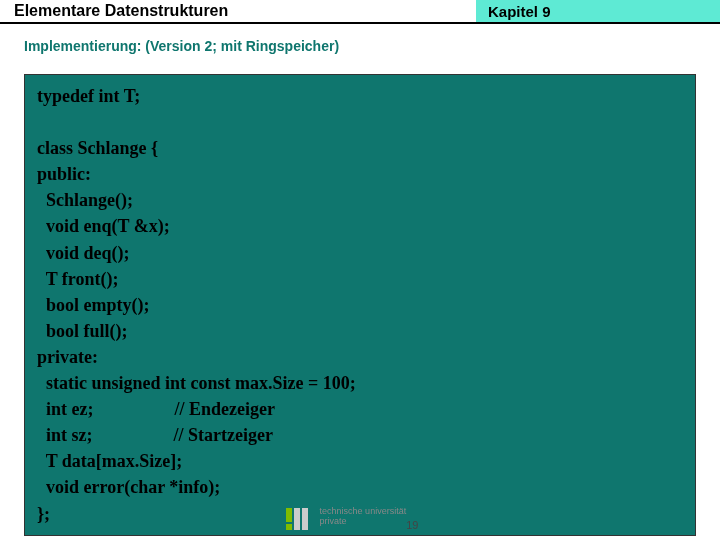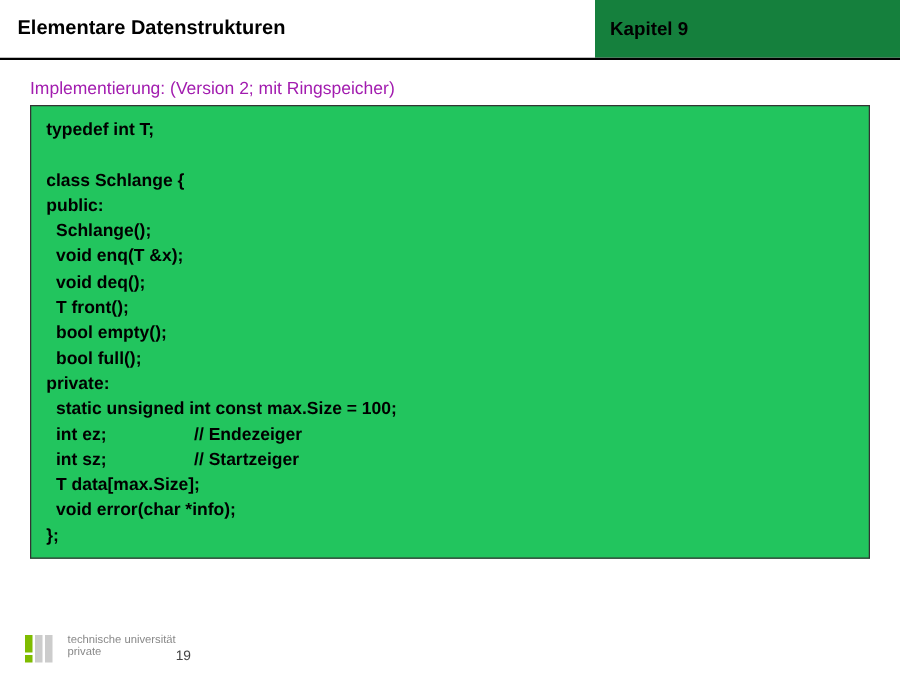--- a/index.html
+++ b/index.html
@@ -1,23 +1,23 @@
 <!DOCTYPE html>
 <html><head>
 <meta charset="utf-8">
 <style>
 body{margin:0;font-family:Arial,Helvetica,sans-serif;background:#fff;width:720px;height:540px;position:relative;overflow:hidden}
-.header{display:flex;height:46px}
+.header{display:flex;height:22px}
 .header-left{background:#fff;flex:1;display:flex;align-items:center;padding-left:14px;font-size:16px;font-weight:bold;color:#000}
-.header-right{background:#15803d;width:232px;display:flex;align-items:center;padding-left:12px;font-size:15px;font-weight:bold;color:#000}
+.header-right{background:#5eead4;width:232px;display:flex;align-items:center;padding-left:12px;font-size:15px;font-weight:bold;color:#000}
 .divider{height:2px;background:#000}
 .content{padding:14px 24px 0 24px}
-.subtitle{font-size:14px;font-weight:normal;margin-bottom:6px;color:#a21caf}
-.codebox{background:#22c55e;border:1px solid #333;padding:8px 12px;font-family:Liberation Sans, sans-serif;font-size:14px;font-weight:bold;line-height:1.45;white-space:pre;color:#000}
-.footer{position:absolute;bottom:8px;right:36px;left:18px;display:flex;justify-content:flex-start;align-items:flex-end}
+.subtitle{font-size:14px;font-weight:bold;margin-bottom:20px;color:#0f766e}
+.codebox{background:#0f766e;border:1px solid #333;padding:8px 12px;font-family:Liberation Serif, serif;font-size:18px;font-weight:bold;line-height:1.45;white-space:pre;color:#000}
+.footer{position:absolute;bottom:8px;right:36px;left:18px;display:flex;justify-content:center;align-items:flex-end}
 .logo{display:flex;align-items:center;gap:6px}
 .logo-mark{width:30px;height:30px}
 .logo-text{font-size:9px;color:#888;line-height:1.1}
 .credit{font-size:11px;color:#444;text-align:right;line-height:1.3}
 </style>
 </head>
 <body>
 
 <div class="header">
   <div class="header-left">Elementare Datenstrukturen</div>

